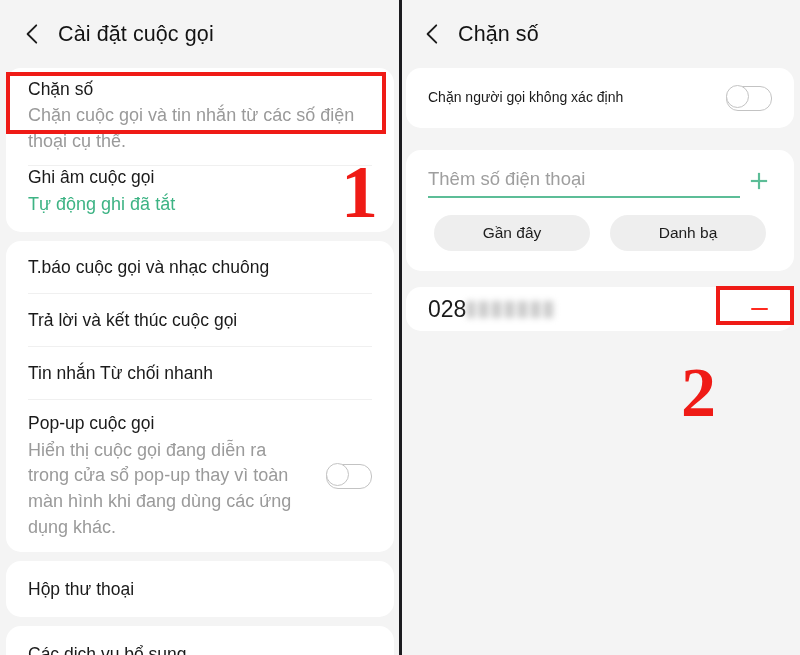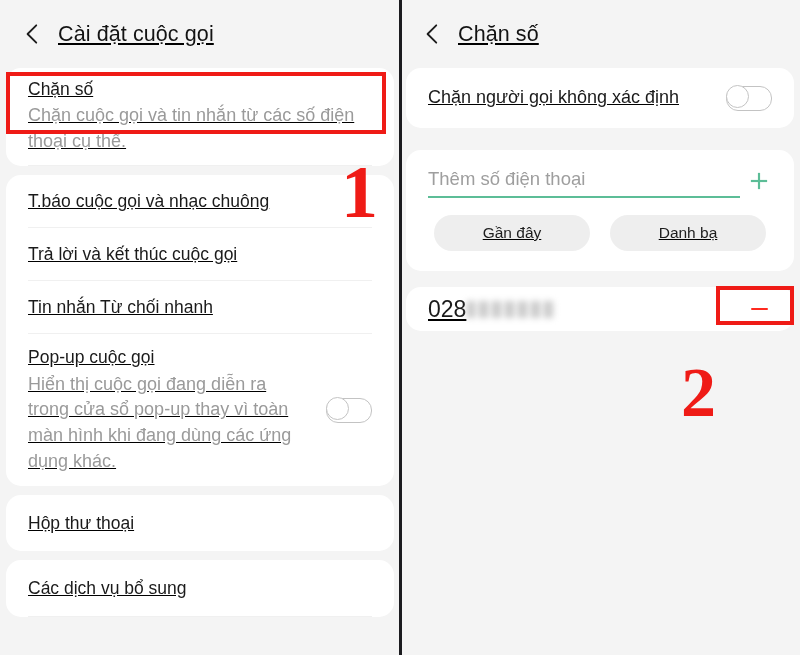--- a/index.html
+++ b/index.html
@@ -12,21 +12,20 @@
     height: 655px;
     font-family: "Liberation Sans", "DejaVu Sans", sans-serif;
     overflow: hidden;
   }
   .screens {
     position: relative;
     width: 800px;
     height: 655px;
     display: flex;
     background: #fde047;
-    text-decoration: underline;
   }
   
   .panel {
     position: relative;
     width: 400px;
     height: 655px;
     background: #f2f2f2;
     overflow: hidden;
     box-sizing: border-box;
   }
@@ -126,21 +125,21 @@
     width: 23px;
     height: 23px;
     border: 1.4px solid #c3c3c3;
     border-radius: 50%;
     background: #ffffff;
     box-sizing: border-box;
   }
 
   
   .r-toggle-row { min-height: 60px; }
-  .r-toggle-row .row-title { font-size: 18px; }
+  .r-toggle-row .row-title { font-size: 14px; }
 
   .input-card {
     background: #ffffff;
     border-radius: 15px;
     margin: 0 6px 0 6px;
     padding: 18px 22px 20px 22px;
     box-sizing: border-box;
   }
   .input-line {
     display: flex;
@@ -273,20 +272,26 @@
     </div>
 
     <div class="card">
       <div class="row row-block-number">
         <div class="row-text">
           <div class="row-title">Chặn số</div>
           <div class="row-sub">Chặn cuộc gọi và tin nhắn từ các số điện thoại cụ thể.</div>
         </div>
       </div>
       <div class="sep"></div>
+      <div class="row row-record">
+        <div class="row-text">
+          <div class="row-title">Ghi âm cuộc gọi</div>
+          <div class="row-sub green">Tự động ghi đã tắt</div>
+        </div>
+      </div>
     </div>
 
     <div class="card">
       <div class="row row-simple">
         <div class="row-text">
           <div class="row-title">T.báo cuộc gọi và nhạc chuông</div>
         </div>
       </div>
       <div class="sep"></div>
       <div class="row row-simple">

